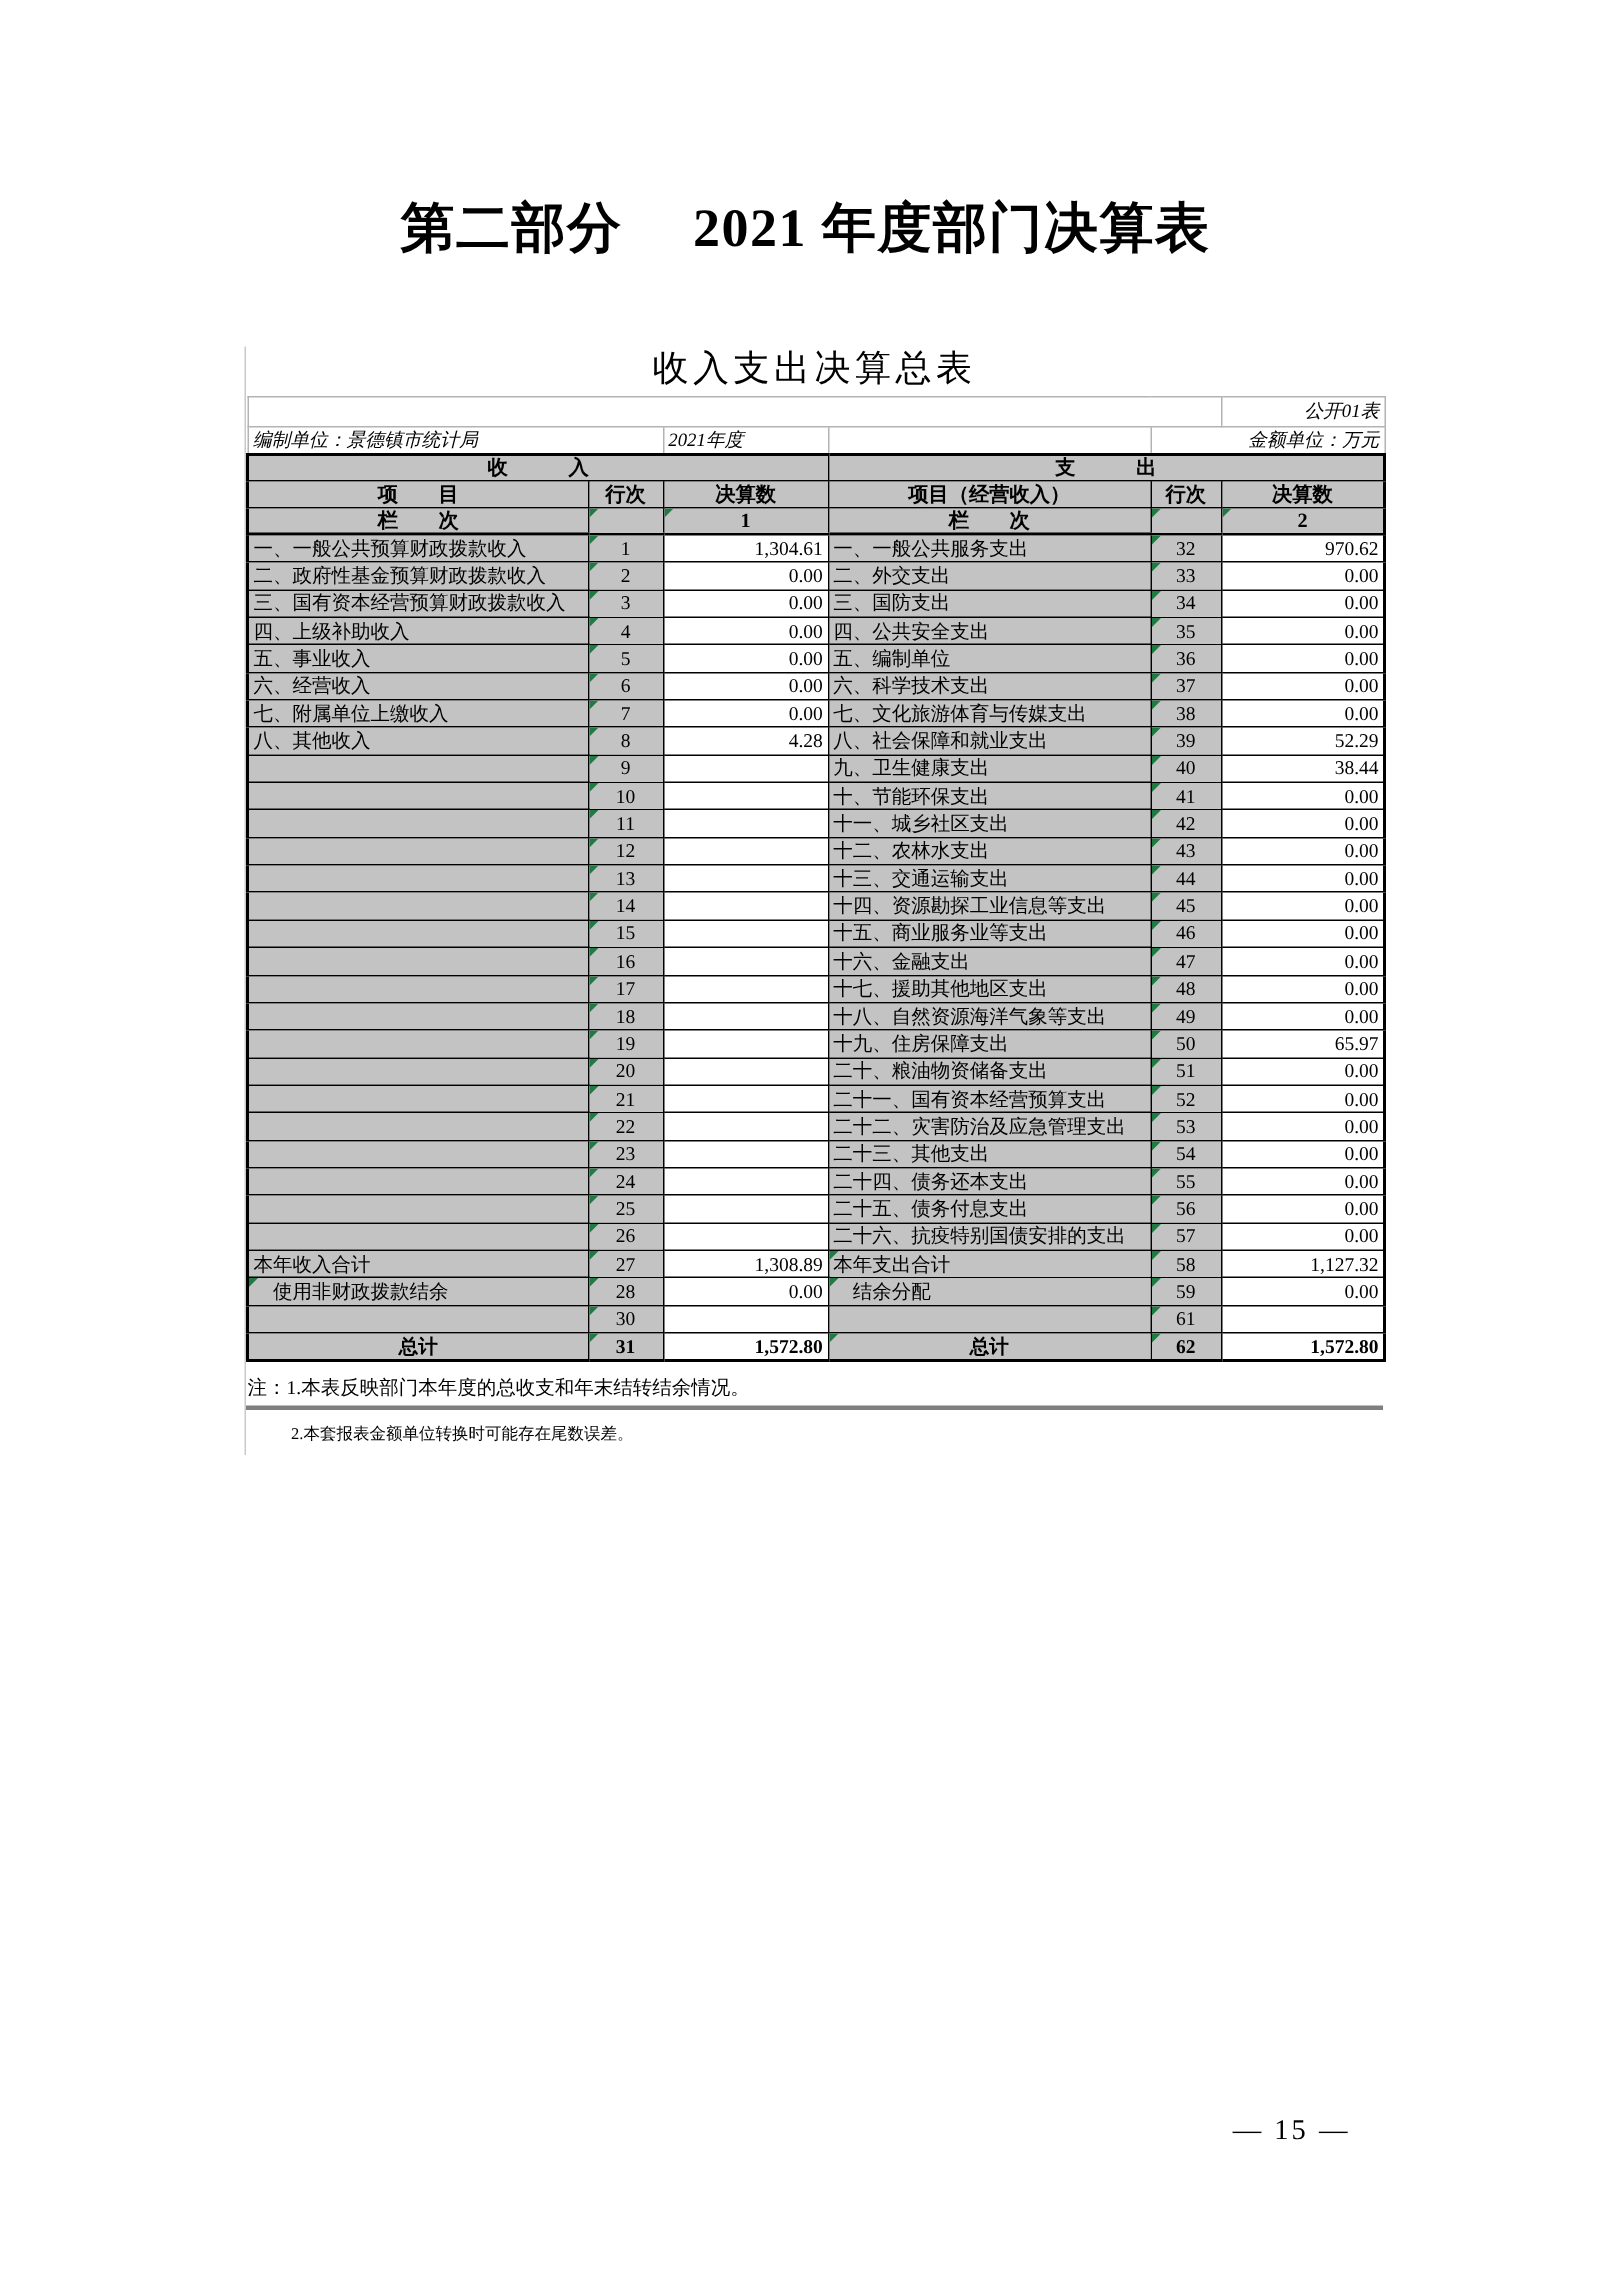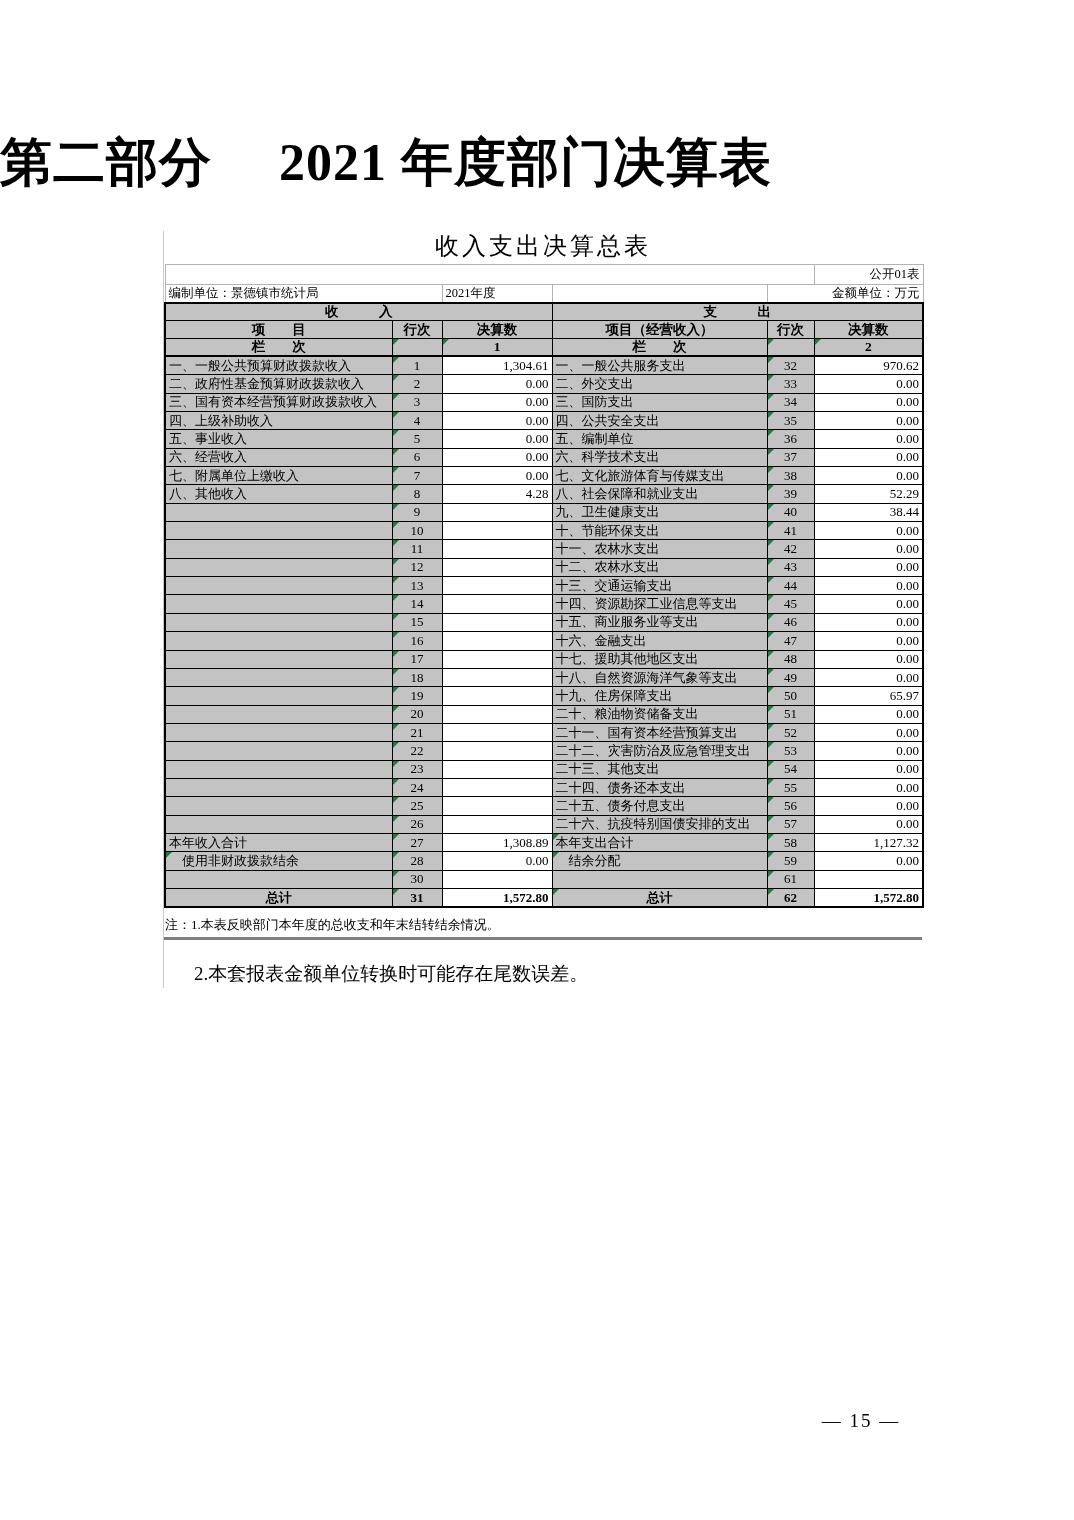--- a/index.html
+++ b/index.html
@@ -1,33 +1,33 @@
 <!DOCTYPE html>
 <html><head>
 <meta charset="utf-8">
 <style>
   html,body{margin:0;padding:0;}
   body{
     width:1074px;height:1520px;position:relative;background:#ffffff;
     font-family:"Liberation Serif","DejaVu Serif",serif;color:#000;
   }
   .main-title{
-    position:absolute;top:128px;left:0;right:0;text-align:left;
-    font-size:52px;font-weight:bold;letter-spacing:1px;
+    position:absolute;top:128px;left:0;right:0;text-align:center;
+    font-size:36px;font-weight:bold;letter-spacing:1px;
     font-family:"Liberation Serif","DejaVu Serif",serif;
   }
   .sheet{position:absolute;top:231px;left:163px;width:758px;border-left:1px solid #c9c9c9;}
   .sheet-title{
     margin:0;height:33px;line-height:31px;text-align:center;
     font-size:24px;font-weight:normal;letter-spacing:3px;
   }
   table.fa{border-collapse:collapse;table-layout:fixed;width:758px;}
   table.fa td{padding:0 3px;overflow:hidden;white-space:pre;font-size:13px;}
   
-  tr.meta td{border:1px solid #b3b3b3;background:#fff;font-size:12.5px;line-height:17px;}
+  tr.meta td{border:1px solid #b3b3b3;background:#fff;font-size:12.5px;line-height:17px;font-style:italic;}
   tr.meta1 td{height:19px;}
   tr.meta2 td{height:17px;}
   .tc{text-align:left;}
   .tr-right{text-align:right;}
   
   tr.h1 td,tr.h2 td,tr.h3 td{
     background:#c3c3c3;border:1px solid #000;text-align:center;
     font-weight:bold;font-size:13.5px;
   }
   tr.h1 td{border-top:2px solid #000;height:16px;line-height:16px;margin-left:35px;}
@@ -43,21 +43,21 @@
   .bl{border-left:2px solid #000 !important;}
   .br{border-right:2px solid #000 !important;}
   
   .gt{position:relative;}
   .gt::before{
     content:"";position:absolute;top:0;left:0;width:0;height:0;
     border-top:6px solid #1f7a43;border-right:6px solid transparent;
   }
   
   .note1{font-size:13px;line-height:16px;padding:9px 0 4px 1px;border-bottom:3px solid #7f7f7f;}
-  .note2{font-size:19px;line-height:16px;padding:26px 0 6px 30px;}
+  .note2{font-size:11px;line-height:16px;padding:8px 0 6px 30px;}
   .page-no{
     position:absolute;top:1410px;left:806px;width:110px;text-align:center;
     font-size:19px;letter-spacing:2px;
   }
 </style>
 </head>
 <body>
 
 <div class="main-title">第二部分　 2021 年度部门决算表</div>
 
@@ -183,21 +183,21 @@
           <td class="rno gt">10</td>
           <td class="val"></td>
           <td class="lbl">十、节能环保支出</td>
           <td class="rno gt">41</td>
           <td class="val br">0.00</td>
         </tr>
         <tr class="data">
           <td class="lbl bl"></td>
           <td class="rno gt">11</td>
           <td class="val"></td>
-          <td class="lbl">十一、农林水支出</td>
+          <td class="lbl">十一、城乡社区支出</td>
           <td class="rno gt">42</td>
           <td class="val br">0.00</td>
         </tr>
         <tr class="data">
           <td class="lbl bl"></td>
           <td class="rno gt">12</td>
           <td class="val"></td>
           <td class="lbl">十二、农林水支出</td>
           <td class="rno gt">43</td>
           <td class="val br">0.00</td>

